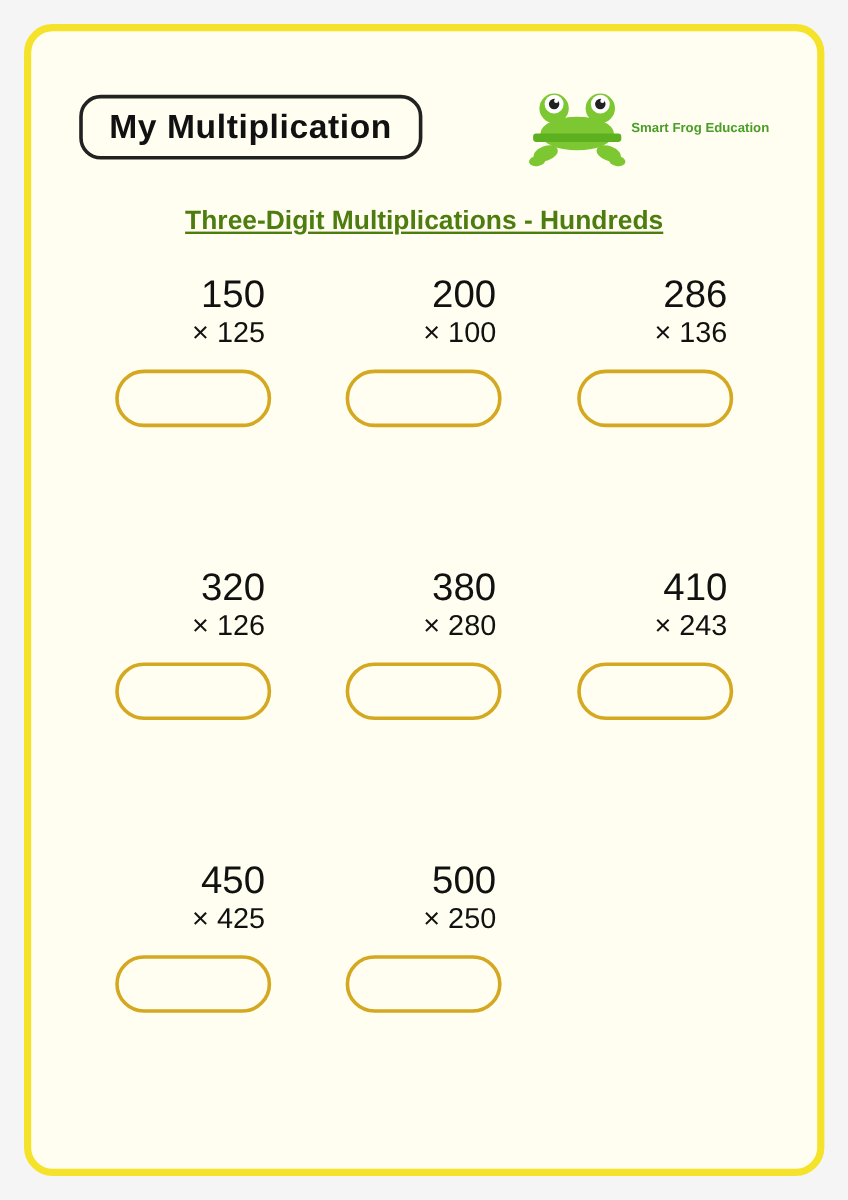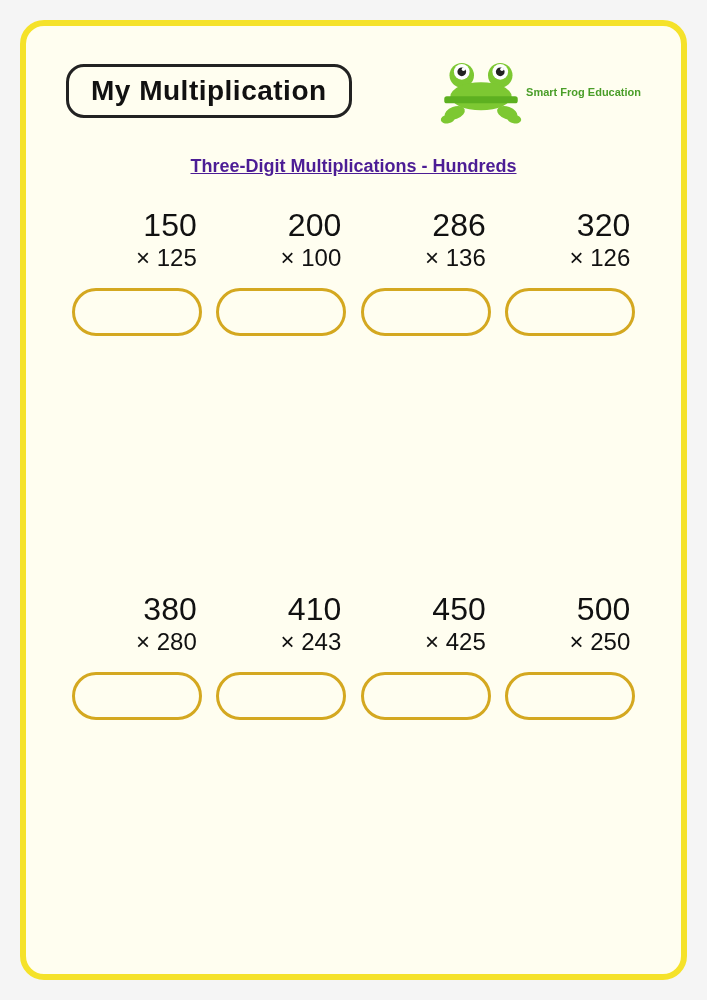--- a/index.html
+++ b/index.html
@@ -13,21 +13,21 @@
       align-items: center;
       justify-content: center;
     }
 
     .page {
       width: 667px;
       height: 960px;
       background: #fffef0;
       border-radius: 24px;
       border: 6px solid #f5e22a;
-      padding: 30px 40px;
+      padding: 45px 40px;
       display: flex;
       flex-direction: column;
       position: relative;
     }
 
     .header {
       display: flex;
       align-items: center;
       justify-content: space-between;
       margin-bottom: 20px;
@@ -57,31 +57,31 @@
 
     .logo-text {
       font-size: 11px;
       font-weight: bold;
       color: #4a9e28;
       margin-top: 2px;
     }
 
     .subtitle {
       text-align: center;
-      font-size: 18px;
+      font-size: 22px;
       font-weight: 900;
       text-decoration: underline;
-      color: #4c1d95;
+      color: #4d7c0f;
       margin-bottom: 30px;
       margin-top: 10px;
     }
 
     .problems-grid {
       display: grid;
-      grid-template-columns: 1fr 1fr 1fr 1fr;
+      grid-template-columns: 1fr 1fr 1fr;
       gap: 30px 3px;
       flex: 1;
     }
 
     .problem-cell {
       display: flex;
       flex-direction: column;
       align-items: center;
     }
 

